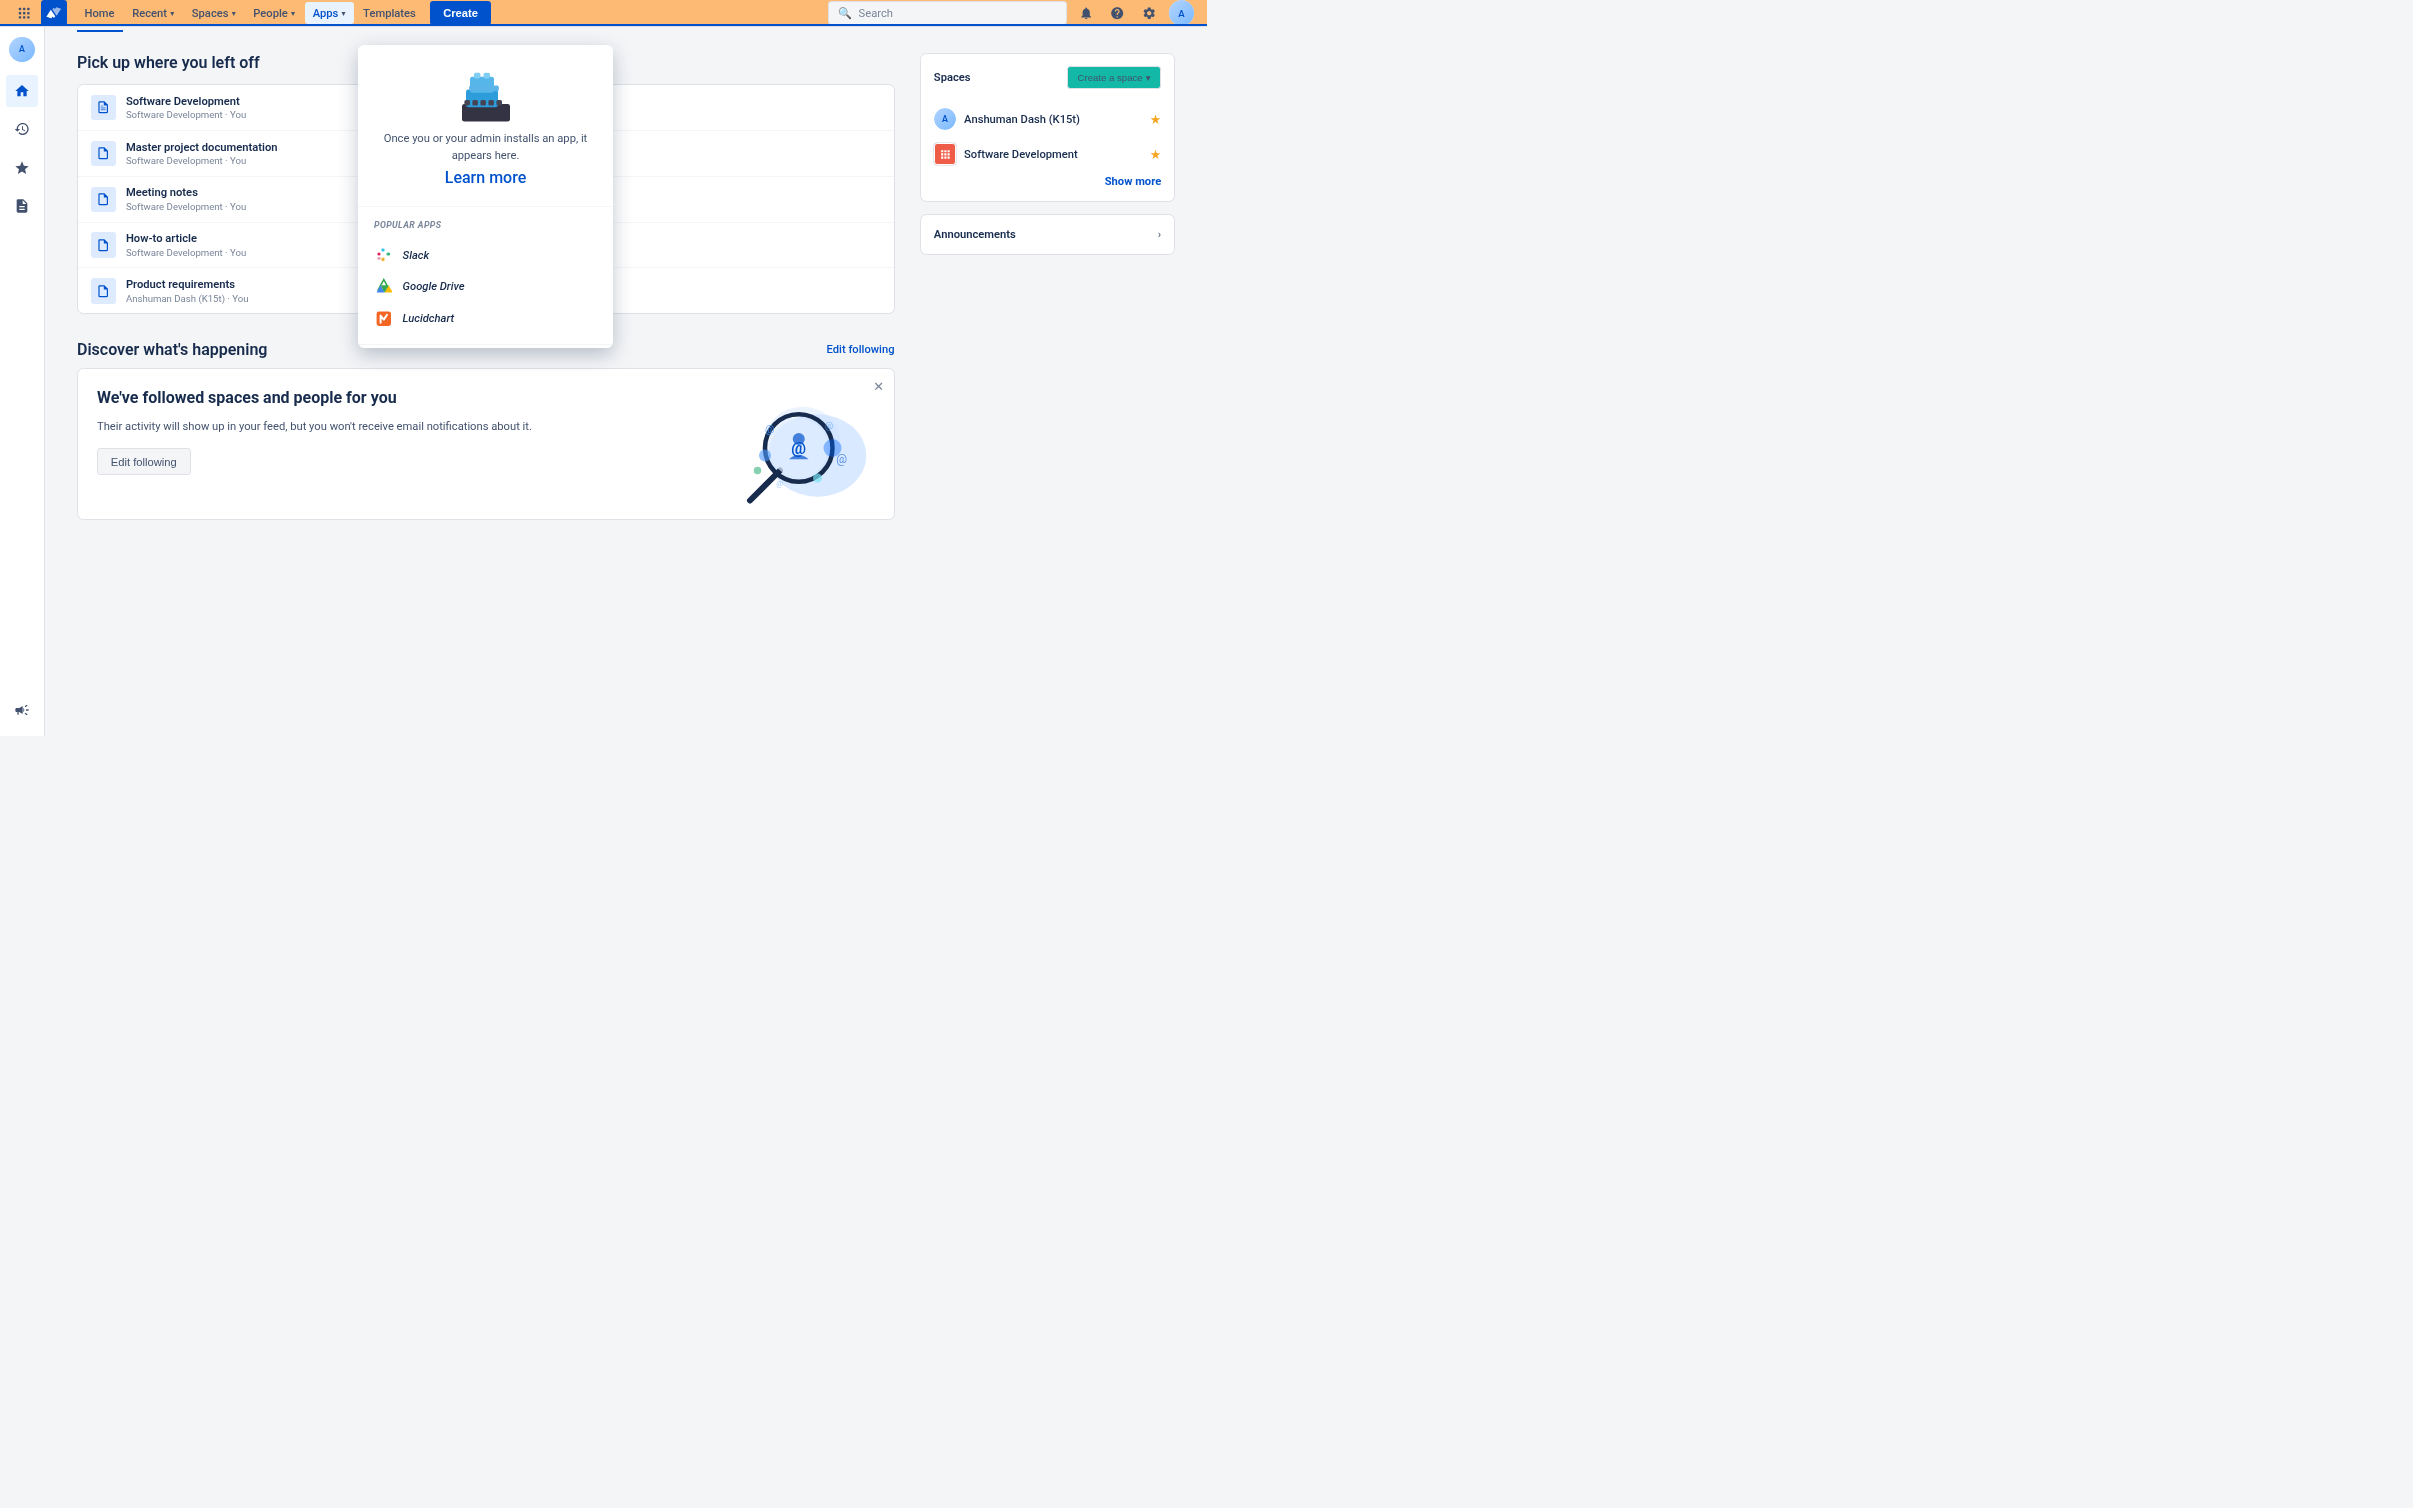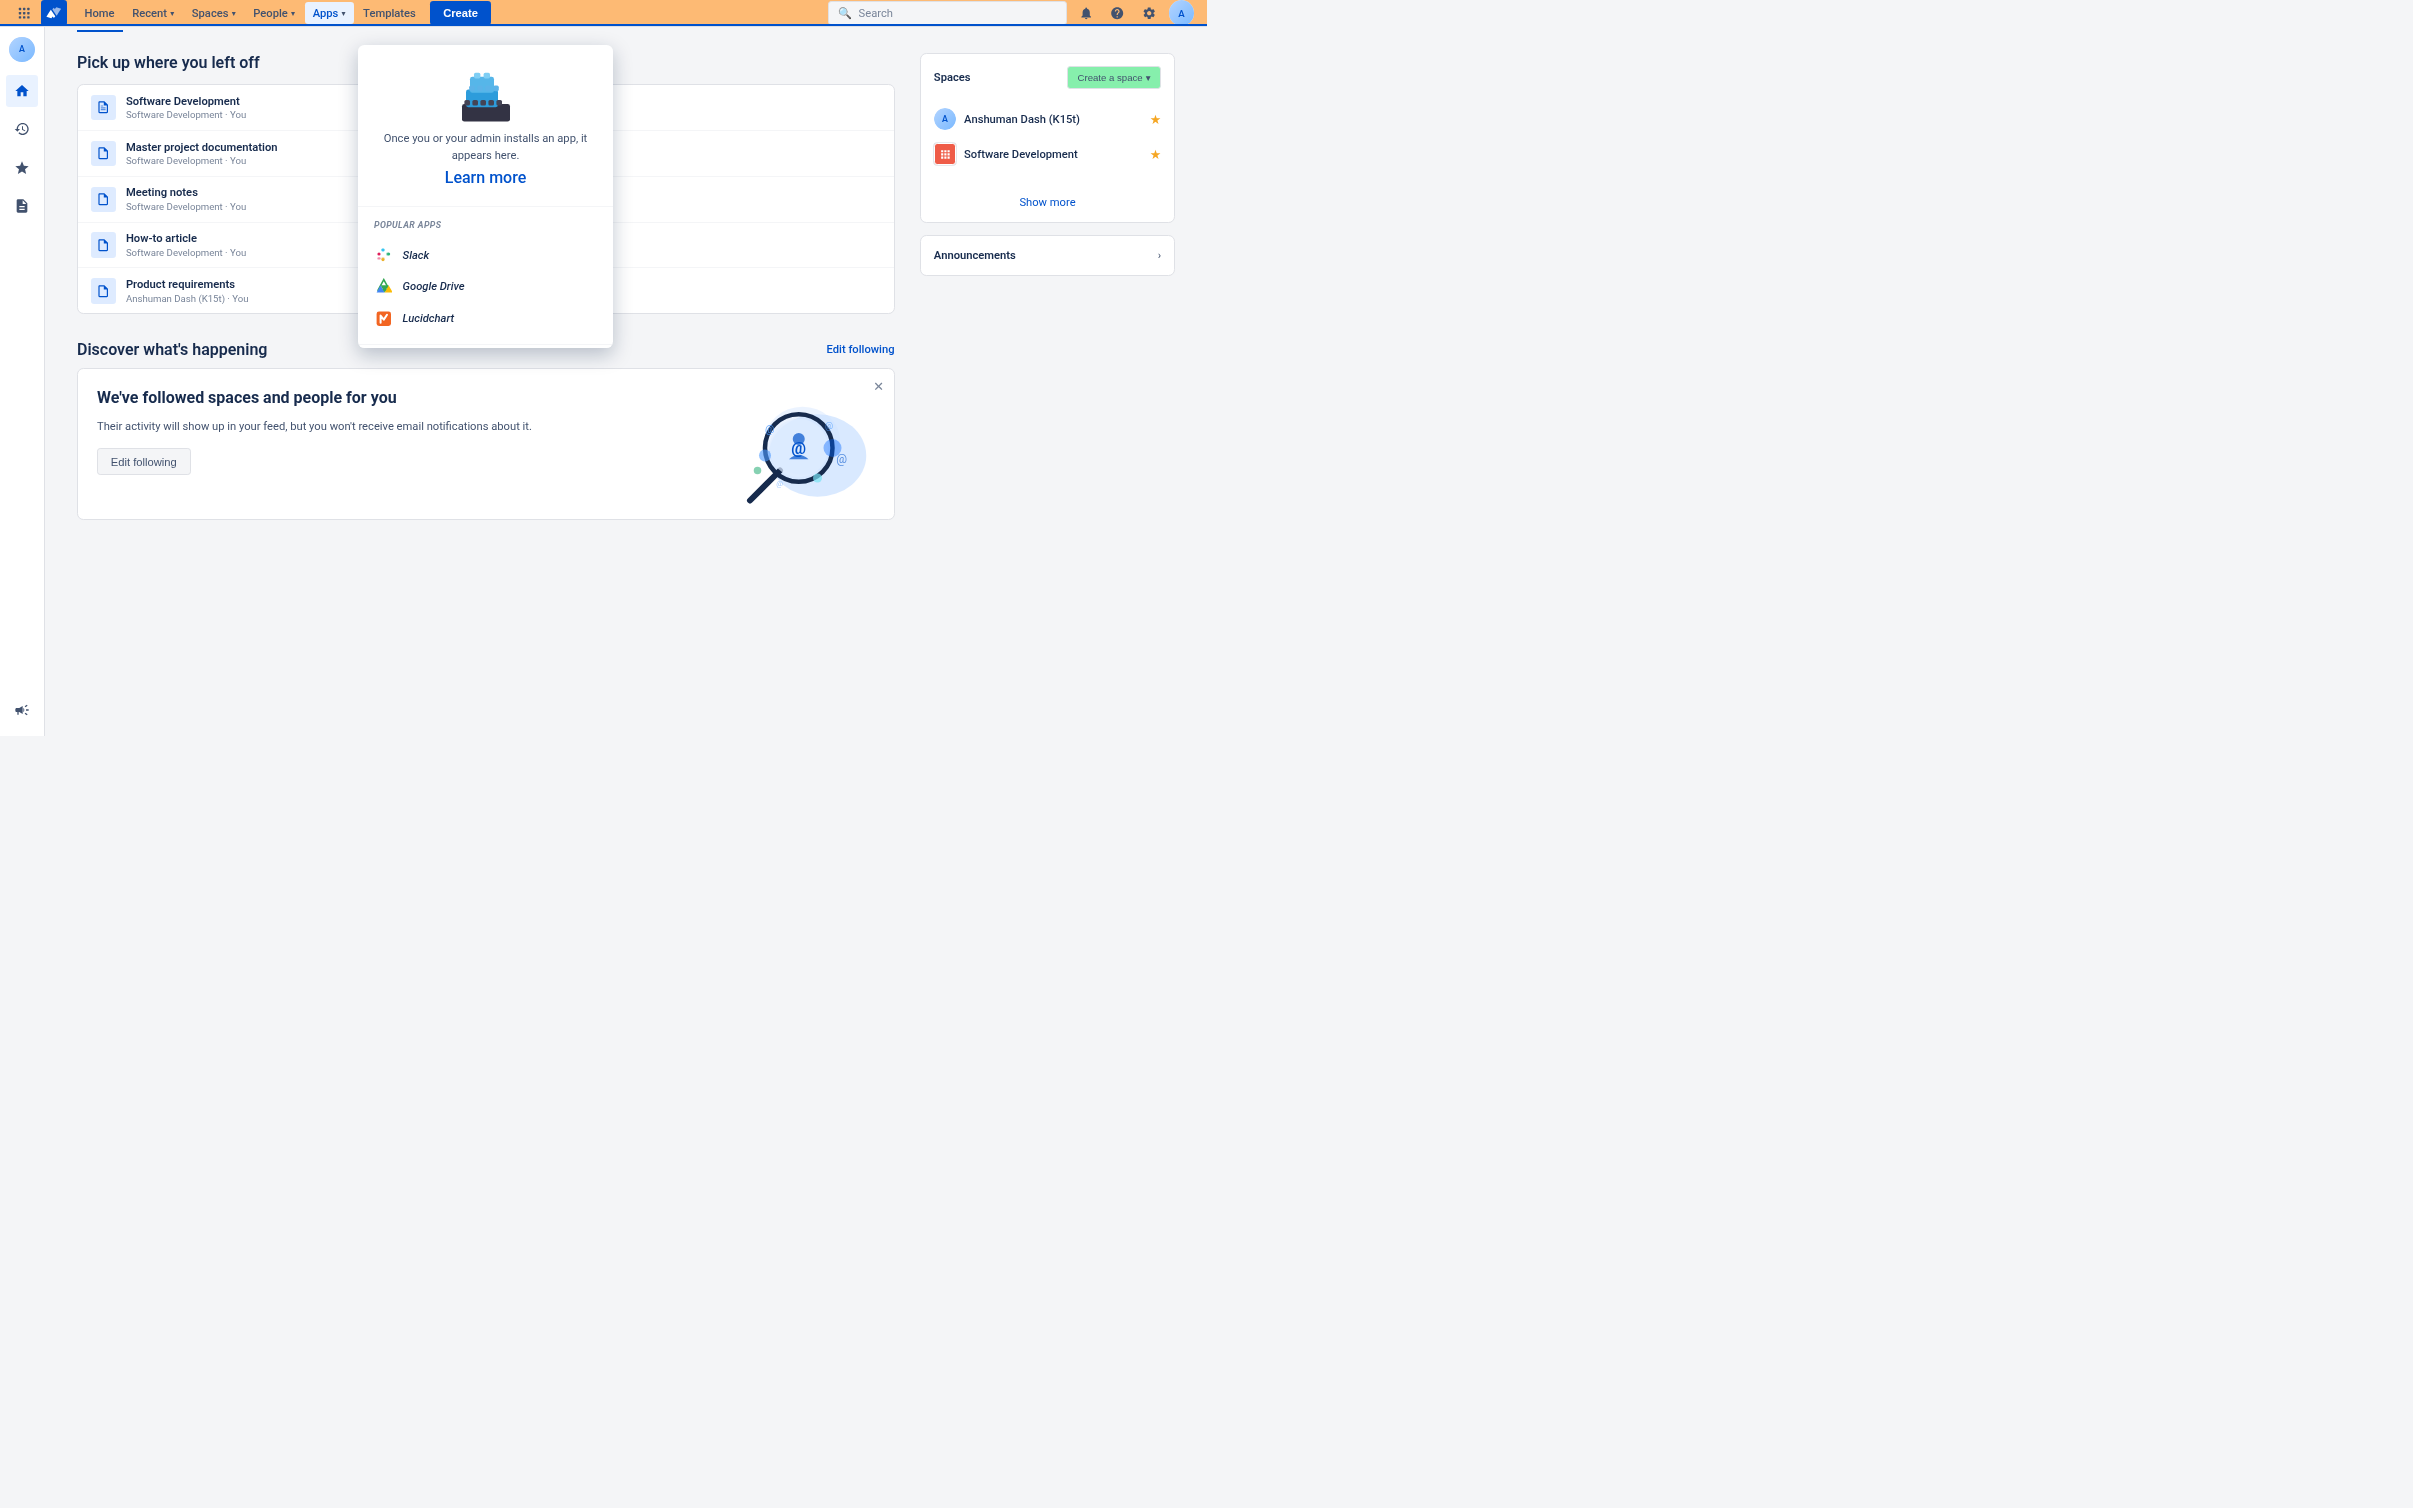--- a/index.html
+++ b/index.html
@@ -323,21 +323,21 @@
     }
     .spaces-title {
       font-size: 11.2px;
       font-weight: 600;
       color: #172b4d;
     }
     .create-space-btn {
       display: flex;
       align-items: center;
       gap: 3.2px;
-      background: #86efac;
+      background: #14b8a6;
       border: 0.8px solid #dfe1e6;
       border-radius: 3.2px;
       padding: 4.8px 9.6px;
       font-size: 9.6px;
       cursor: pointer;
       color: #42526e;
       white-space: nowrap;
     }
     .space-item {
       display: flex;
@@ -354,23 +354,23 @@
     .space-name {
       font-size: 11.2px;
       color: #172b4d;
       font-weight: 500;
     }
     .star-icon { color: #f5a623; font-size: 12.8px; }
     .show-more-link {
       font-size: 11.2px;
       color: #0052cc;
       cursor: pointer;
-      text-align: center;
-      margin-top: 24px;
-      font-weight: 400;
+      text-align: right;
+      margin-top: 3px;
+      font-weight: 700;
     }
     .announcements-card {
       background: #fff;
       border-radius: 6.4px;
       border: 0.8px solid #dfe1e6;
       padding: 12.8px;
       display: flex;
       align-items: center;
       justify-content: space-between;
       cursor: pointer;

